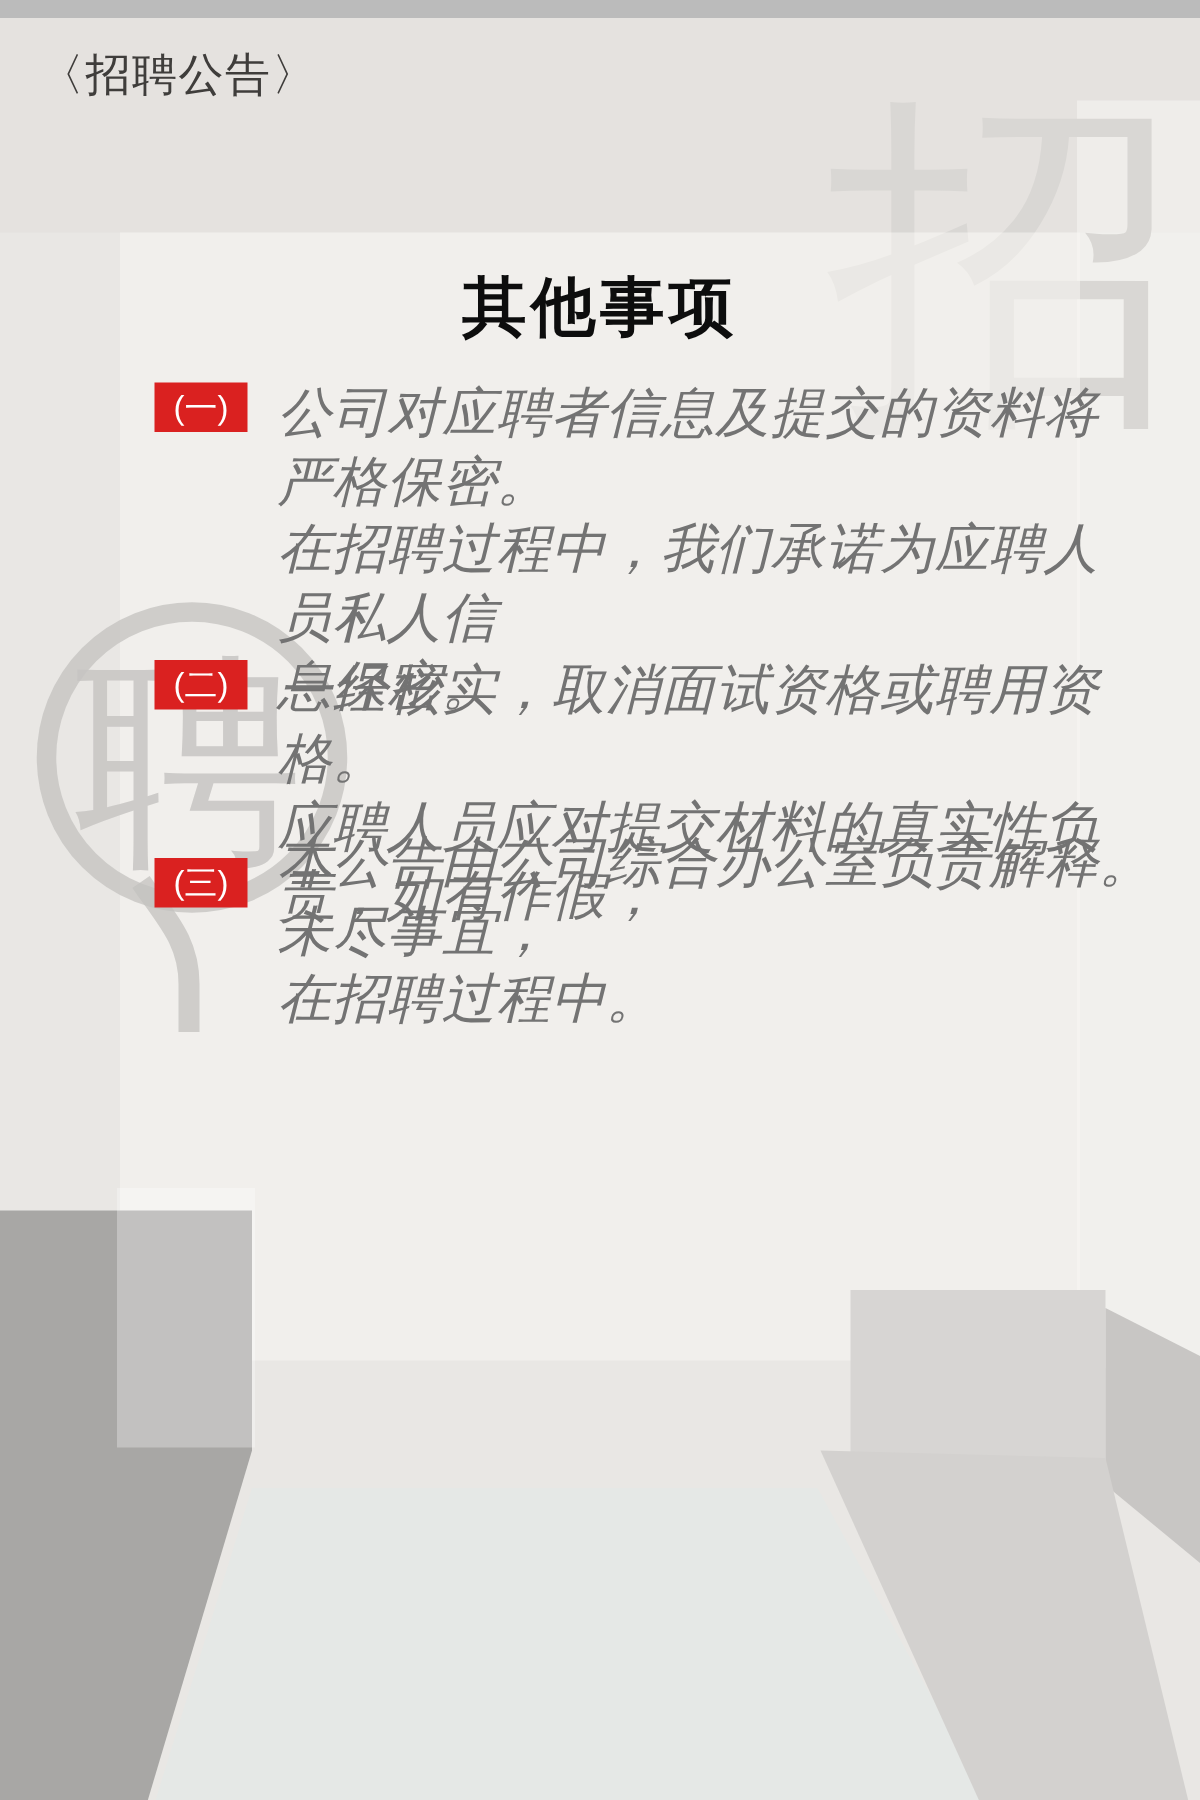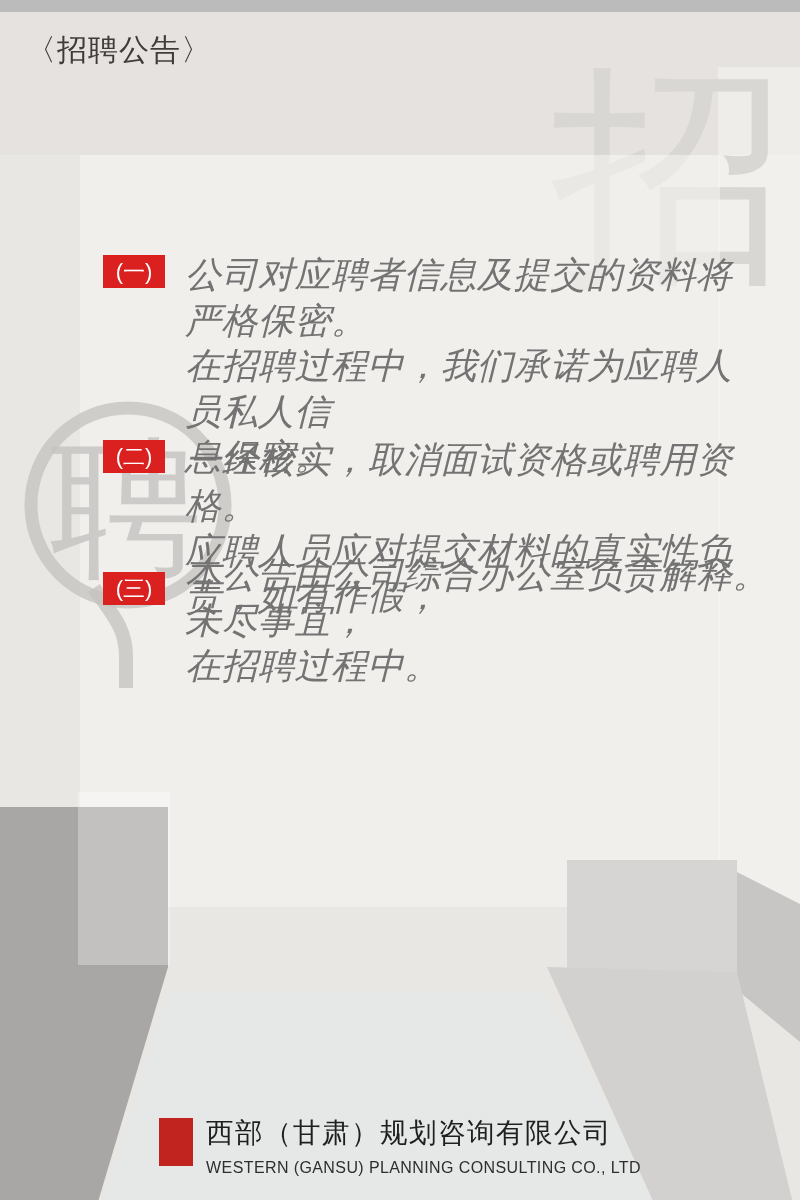--- a/index.html
+++ b/index.html
@@ -84,20 +84,21 @@
   <div class="abs wm-zhao">招</div>
 
   <div class="abs content-card"></div>
 
   <svg class="abs wm-pin-svg" width="240" height="310" viewBox="0 0 240 310">
     <circle cx="120" cy="115" r="97" fill="none" stroke="#c3c1bf" stroke-width="13" opacity="0.75"></circle>
     <path d="M 86 198 C 104 224 118 238 118 266 L 118 298" fill="none" stroke="#c3c1bf" stroke-width="14" opacity="0.75"></path>
     <text x="118" y="170" text-anchor="middle" font-family="Liberation Serif, DejaVu Serif, serif" font-size="152" fill="#c7c5c3" opacity="0.85">聘</text>
   </svg>
 
+  <div class="abs title">其他事项</div>
 
   <div class="abs badge badge-1">(一)</div>
   <div class="abs item-text text-1">
     <div>公司对应聘者信息及提交的资料将严格保密。</div>
     <div>在招聘过程中，我们承诺为应聘人员私人信</div>
     <div>息保密。</div>
   </div>
 
   <div class="abs badge badge-2">(二)</div>
   <div class="abs item-text text-2">
@@ -114,21 +115,14 @@
 
   <svg class="abs bg-shapes" width="800" height="420" viewBox="0 0 800 420">
     <polygon points="0,15 168,15 168,175 95,420 0,420" fill="#a8a7a5"></polygon>
     <rect x="78" y="0" width="92" height="173" fill="rgba(255,255,255,0.3)"></rect>
     <polygon points="168,200 545,200 665,420 100,420" fill="#e5e8e6"></polygon>
     <rect x="567" y="68" width="170" height="130" fill="#d7d5d3"></rect>
     <polygon points="737,80 800,112 800,250 737,198" fill="#c8c6c4"></polygon>
     <polygon points="547,175 737,180 795,420 658,420" fill="#d3d1cf"></polygon>
   </svg>
 
-  <div class="abs footer">
-    <div class="logo-square"></div>
-    <div>
-      <div class="company-cn">西部（甘肃）规划咨询有限公司</div>
-      <div class="company-en">WESTERN (GANSU) PLANNING CONSULTING CO., LTD</div>
-    </div>
-  </div>
 
 </div>
 
 </body></html>

